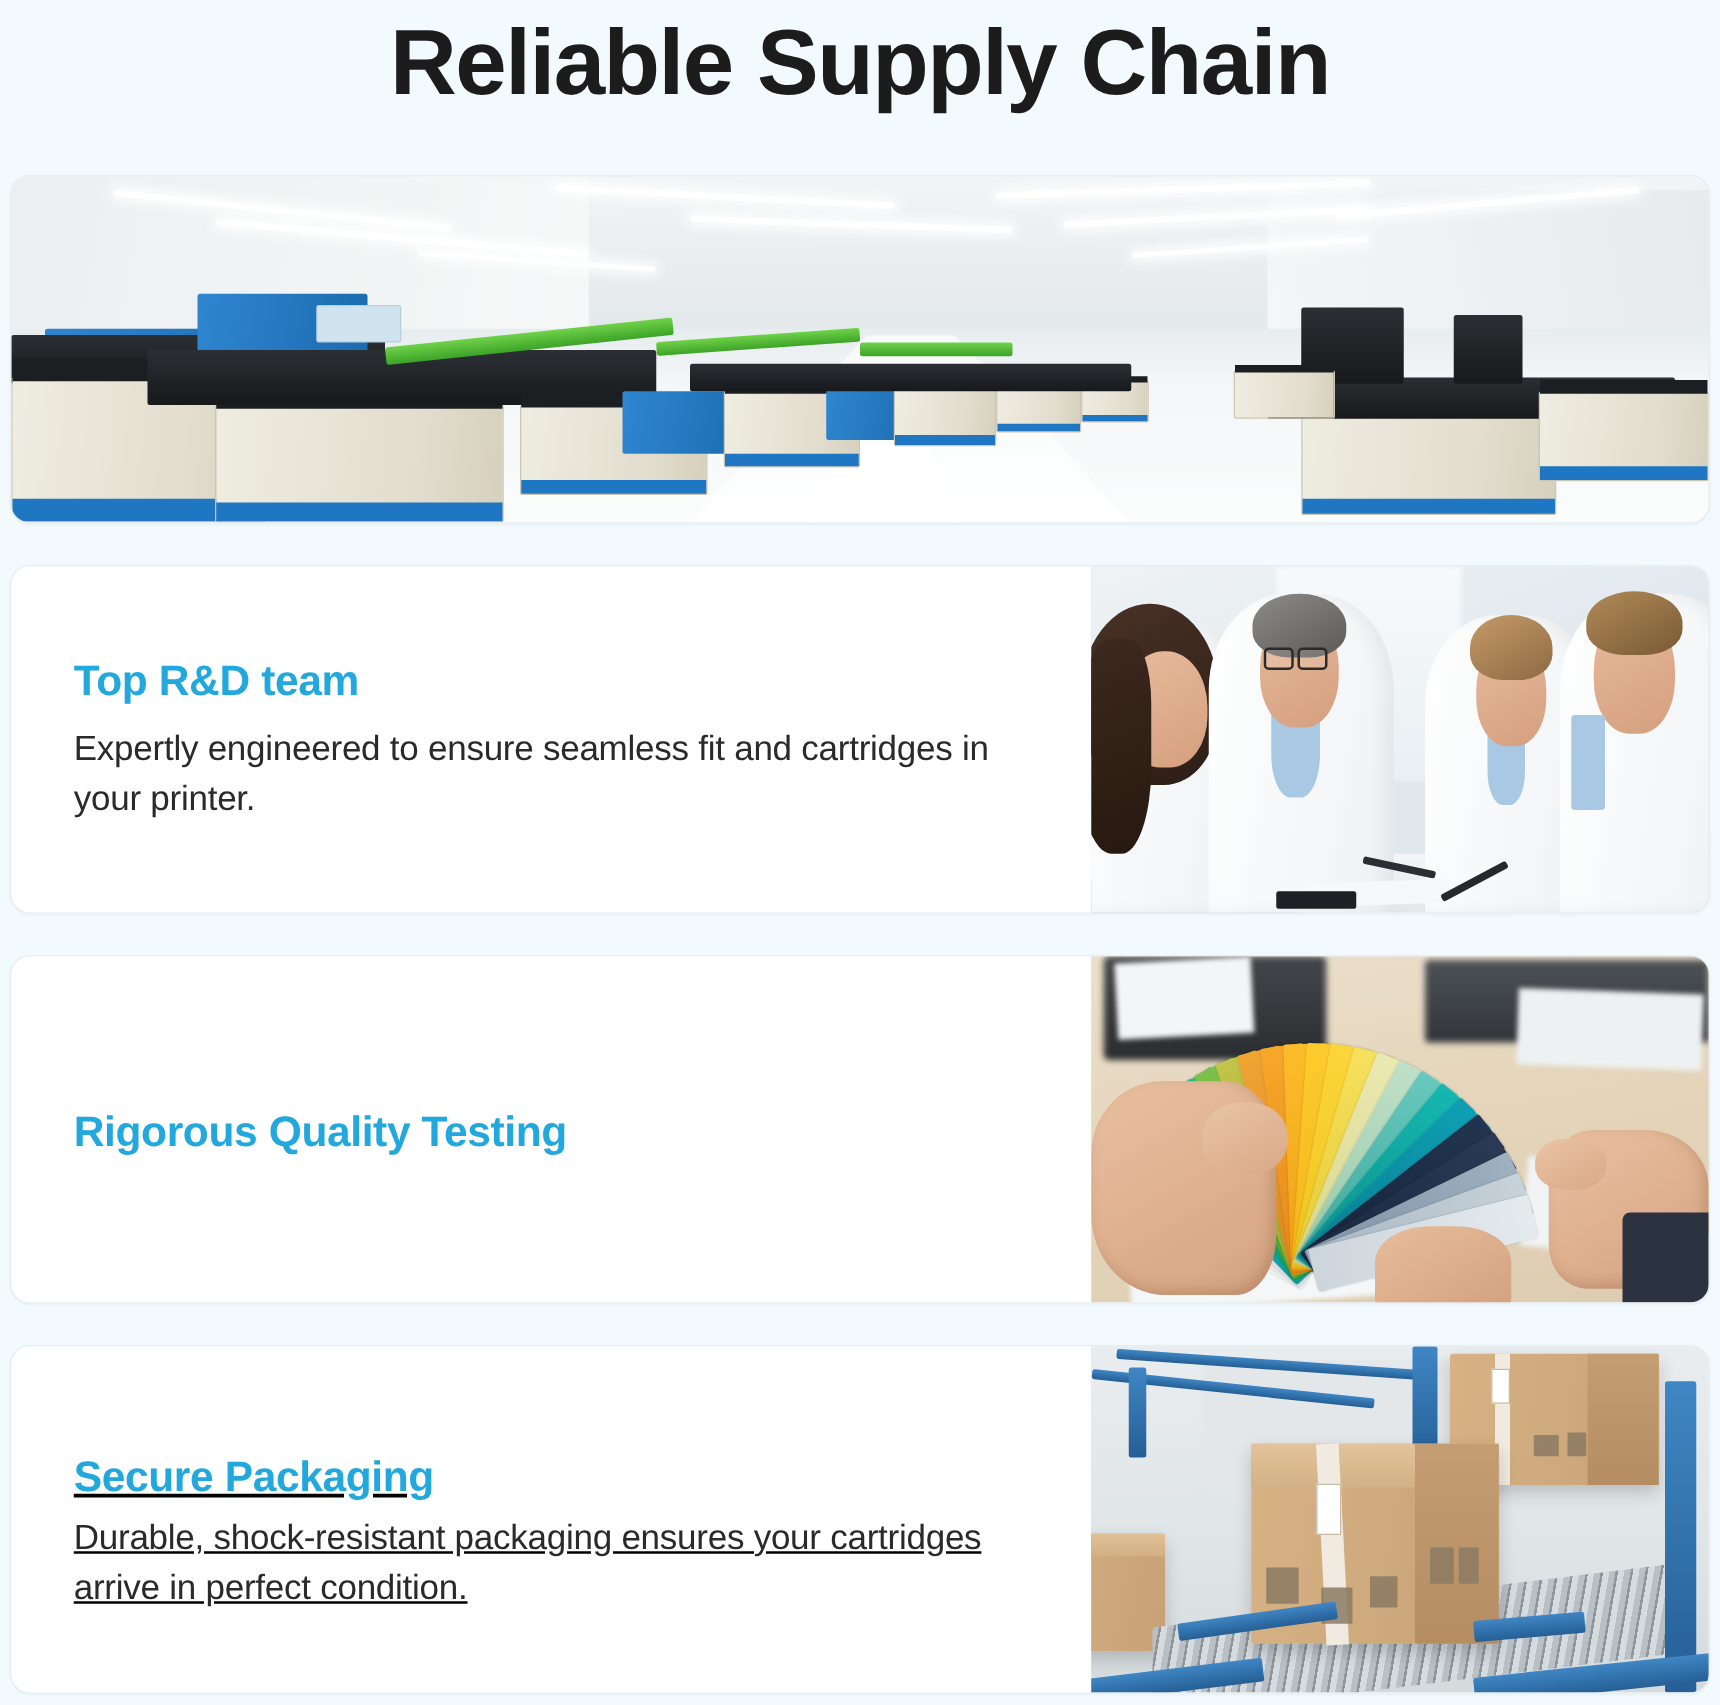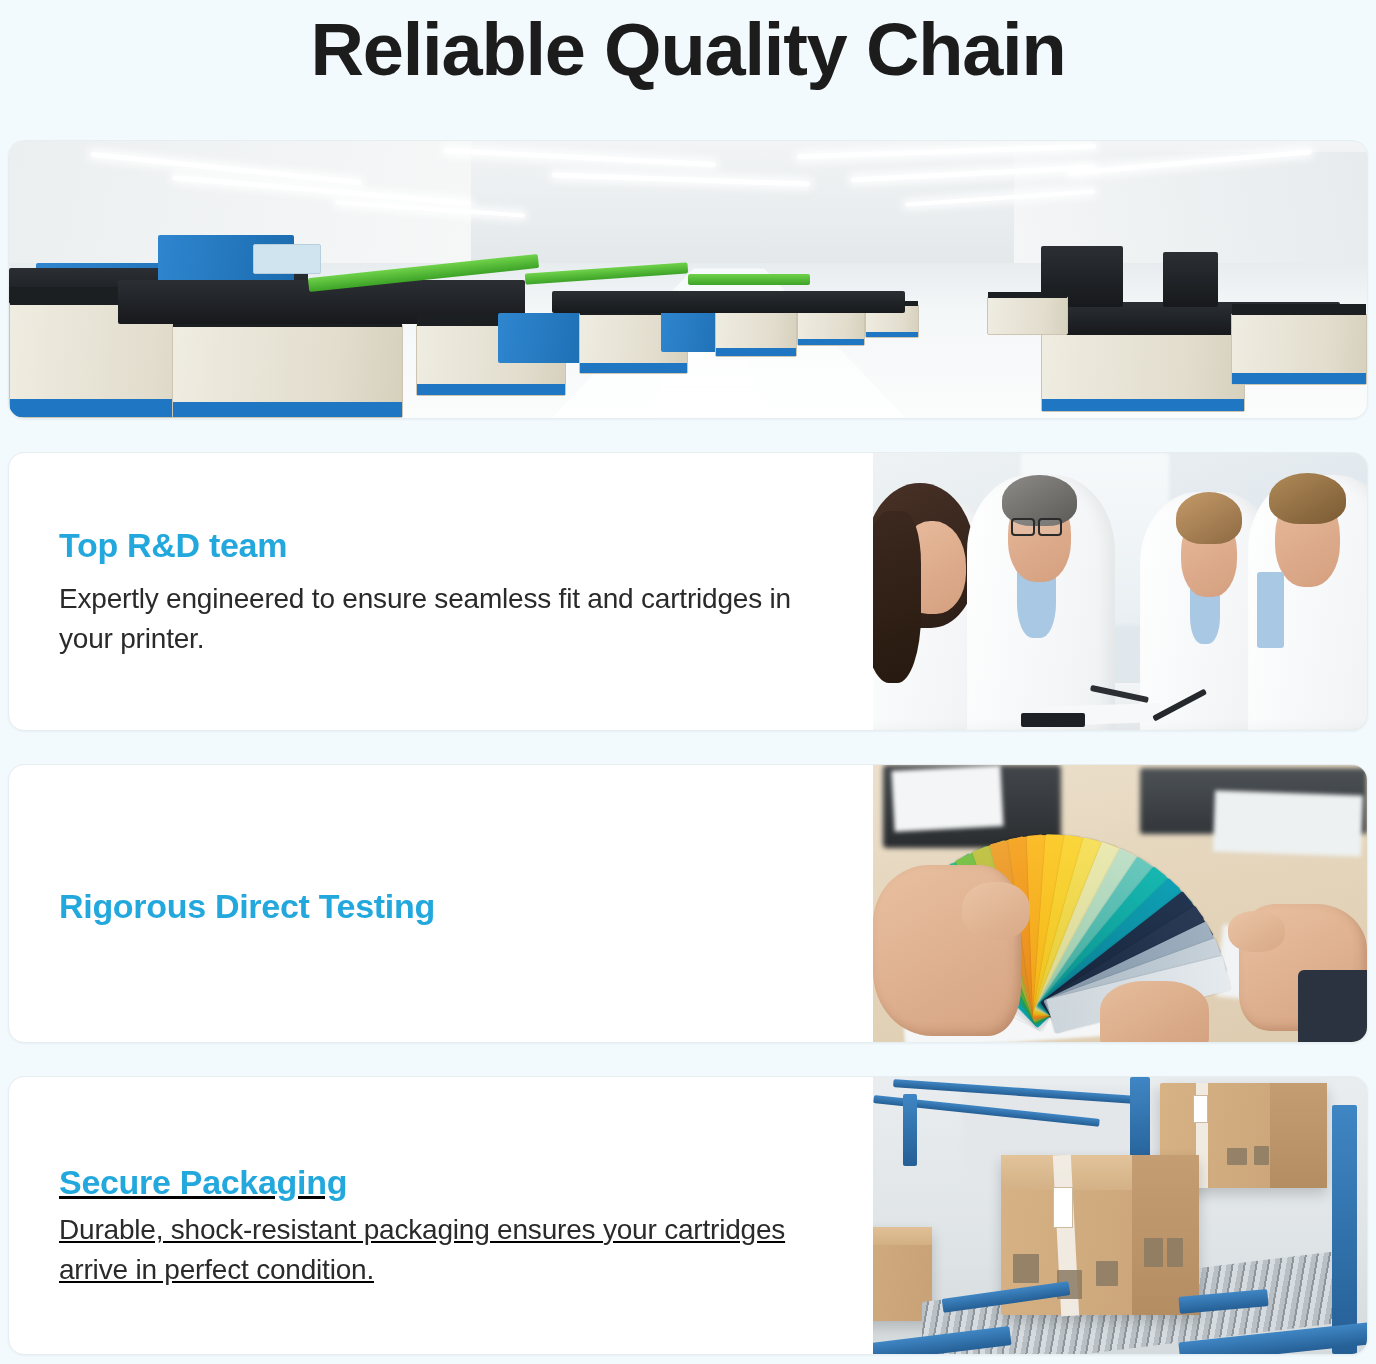--- a/index.html
+++ b/index.html
@@ -333,21 +333,21 @@
     background:
       linear-gradient(#7a6murky,#7a6a55);
     background: #8b7a63;
     opacity: .85;
     border-radius: 1px;
   }
 </style>
 </head>
 <body>
 
-<h1 class="page-title">Reliable Quality Chain</h1>
+<h1 class="page-title">Reliable Supply Chain</h1>
 
 <div class="cards">
 
   <div class="card c1">
     <div class="card-media">
       <div class="scene">
         <div class="fac-ceiling"></div>
         <div class="fac-wall-l"></div>
         <div class="fac-wall-r"></div>
         <div class="fac-floor"></div>
@@ -469,21 +469,21 @@
         <div style="position:absolute; left:56%; bottom:8%; width:12%; height:2%;
              background:#25282c; transform:rotate(-28deg); border-radius:2px;"></div>
         <div style="position:absolute; left:44%; bottom:12%; width:12%; height:2%;
              background:#2b2e33; transform:rotate(12deg); border-radius:2px;"></div>
       </div>
     </div>
   </div>
 
   <div class="card c3">
     <div class="card-text">
-      <div class="card-title">Rigorous Direct Testing</div>
+      <div class="card-title">Rigorous Quality Testing</div>
     </div>
     <div class="card-media">
       <div class="scene">
         <div class="sw-bg"></div>
         <div class="sw-printer"></div>
         <div class="sw-paper-tl"></div>
         <div class="sw-tray"></div>
         <div class="sw-tray-paper"></div>
         <div class="sw-paper-bottom"></div>
         <div class="sw-paper-right"></div>

